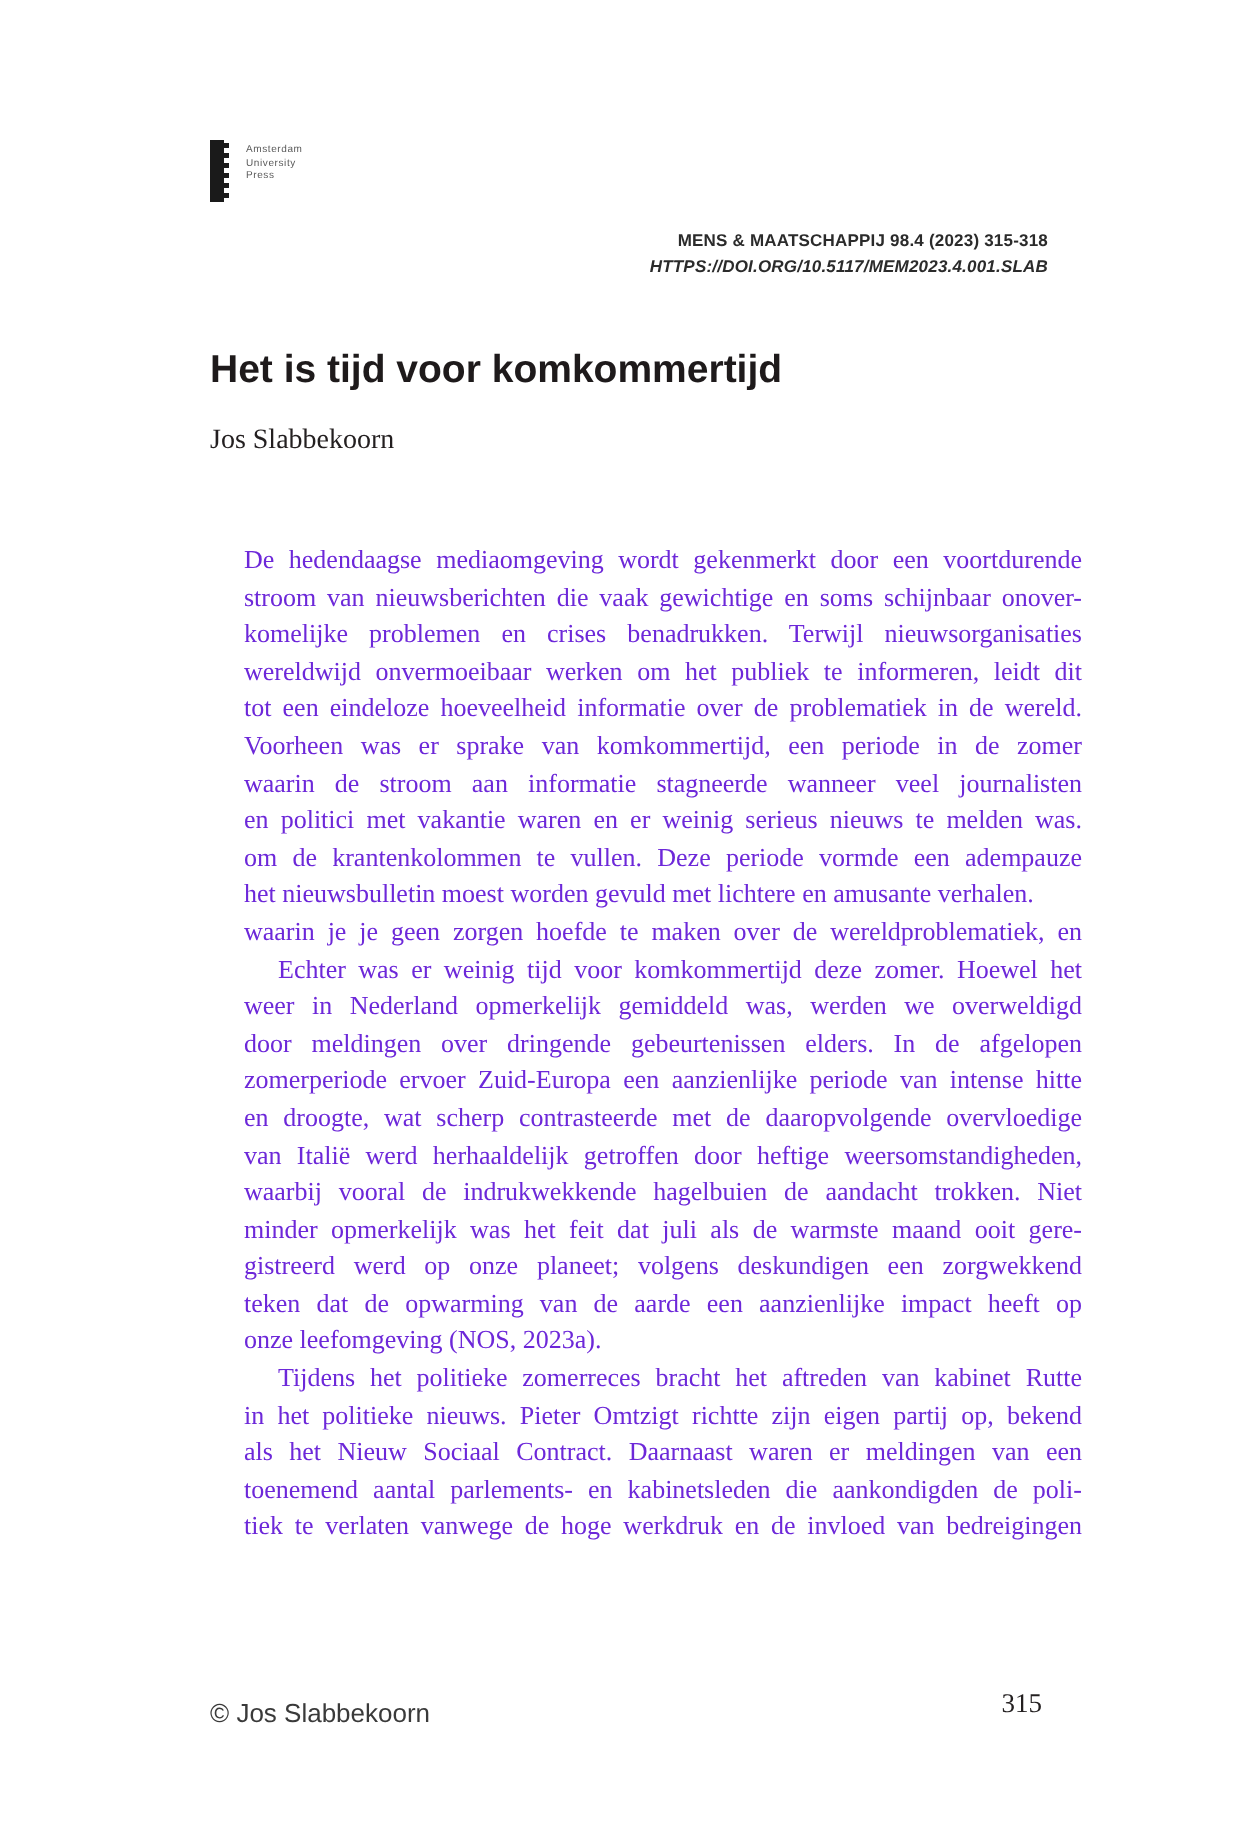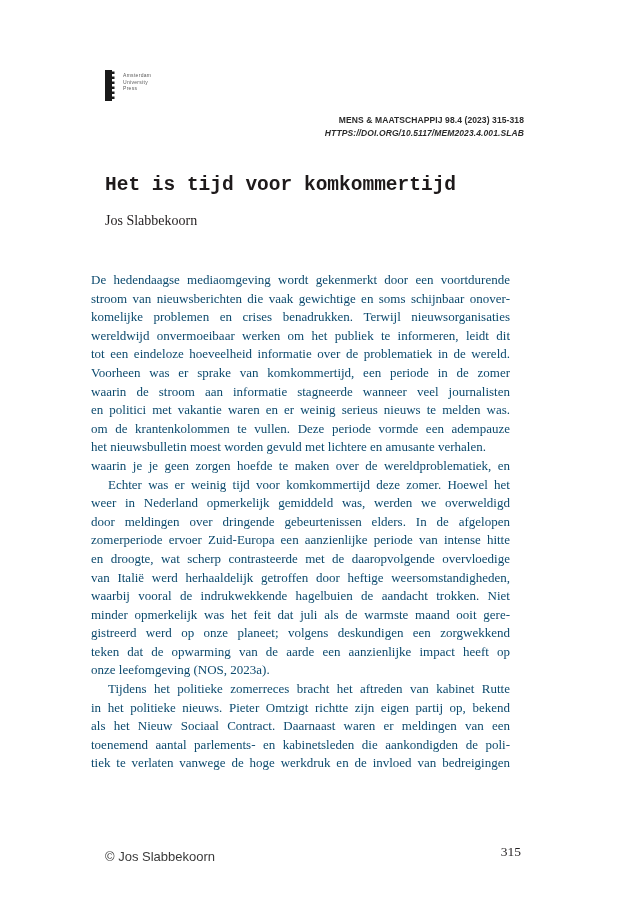--- a/index.html
+++ b/index.html
@@ -38,38 +38,38 @@
     font-weight: 700;
     color: #2b2b2b;
     letter-spacing: 0.1px;
     margin-top: 44px;
   }
   .journal-info .doi { font-style: italic; }
 
   
   .article-title {
     position: absolute; left: 105px; top: 174px;
-    font-family: Liberation Mono, monospace;
+    font-family: Liberation Sans, sans-serif;
     font-size: 19.5px; font-weight: 700;
     color: #1e1a1b;
     margin: 0;
   }
   .article-author {
     position: absolute; left: 105px; top: 213px;
     font-family: "Liberation Serif", serif;
     font-size: 14px; color: #231f20;
   }
 
   
   .body-text {
-    position: absolute; left: 91px; top: 271px;
+    position: absolute; left: 122px; top: 271px;
     width: 419px;
     font-family: "Liberation Serif", serif;
     font-size: 13px;
-    color: #0c4a6e;
+    color: #6d28d9;
   }
   .line {
     line-height: 18.6px; height: 18.6px;
     overflow: hidden;
     text-align: justify;
     text-align-last: justify;
   }
   .line.last { text-align-last: left; }
   .line.indent { text-indent: 17px; }
 

